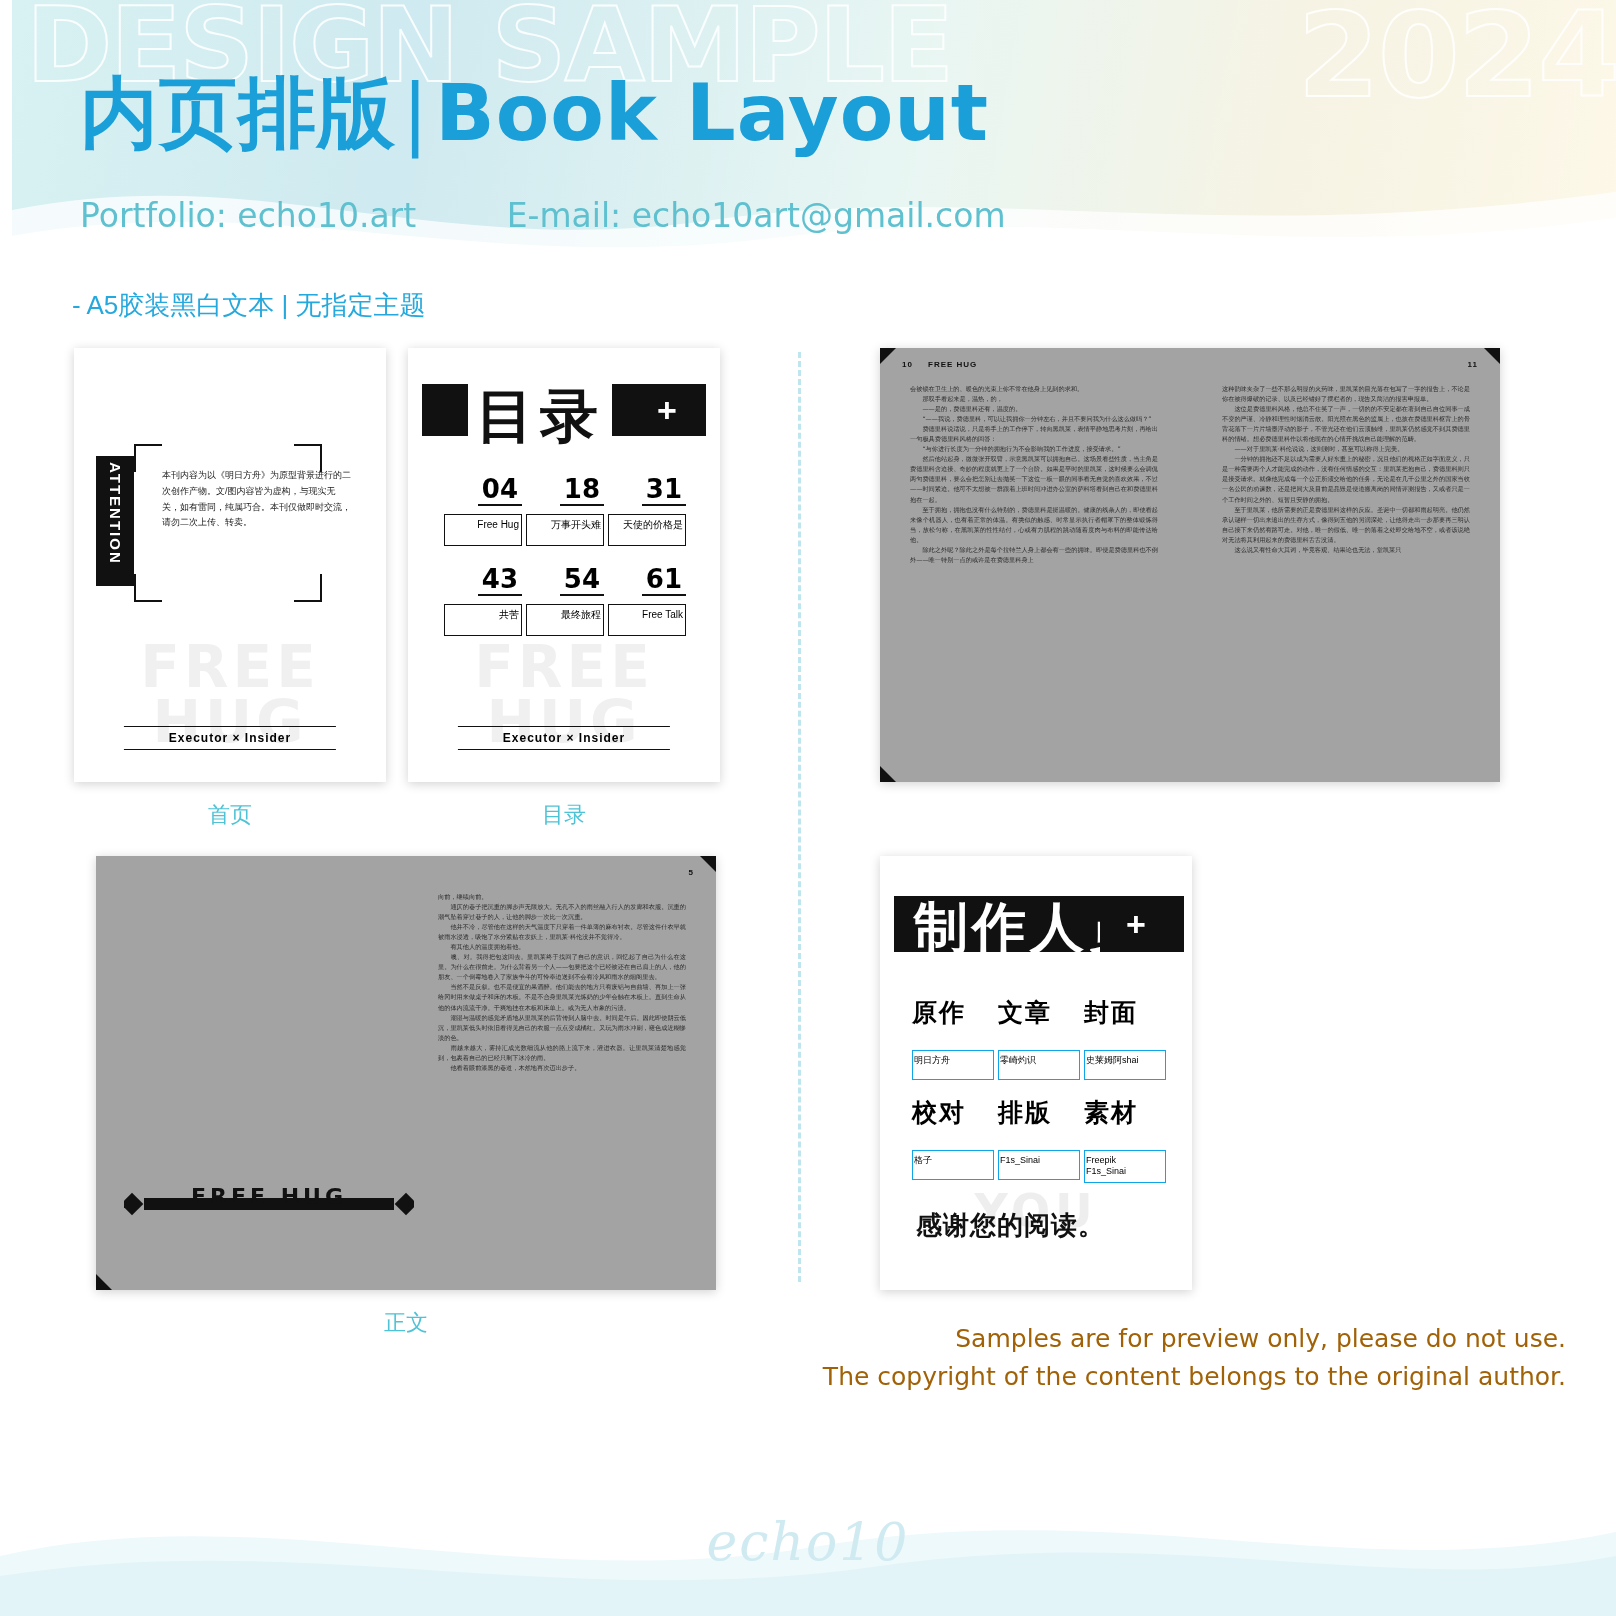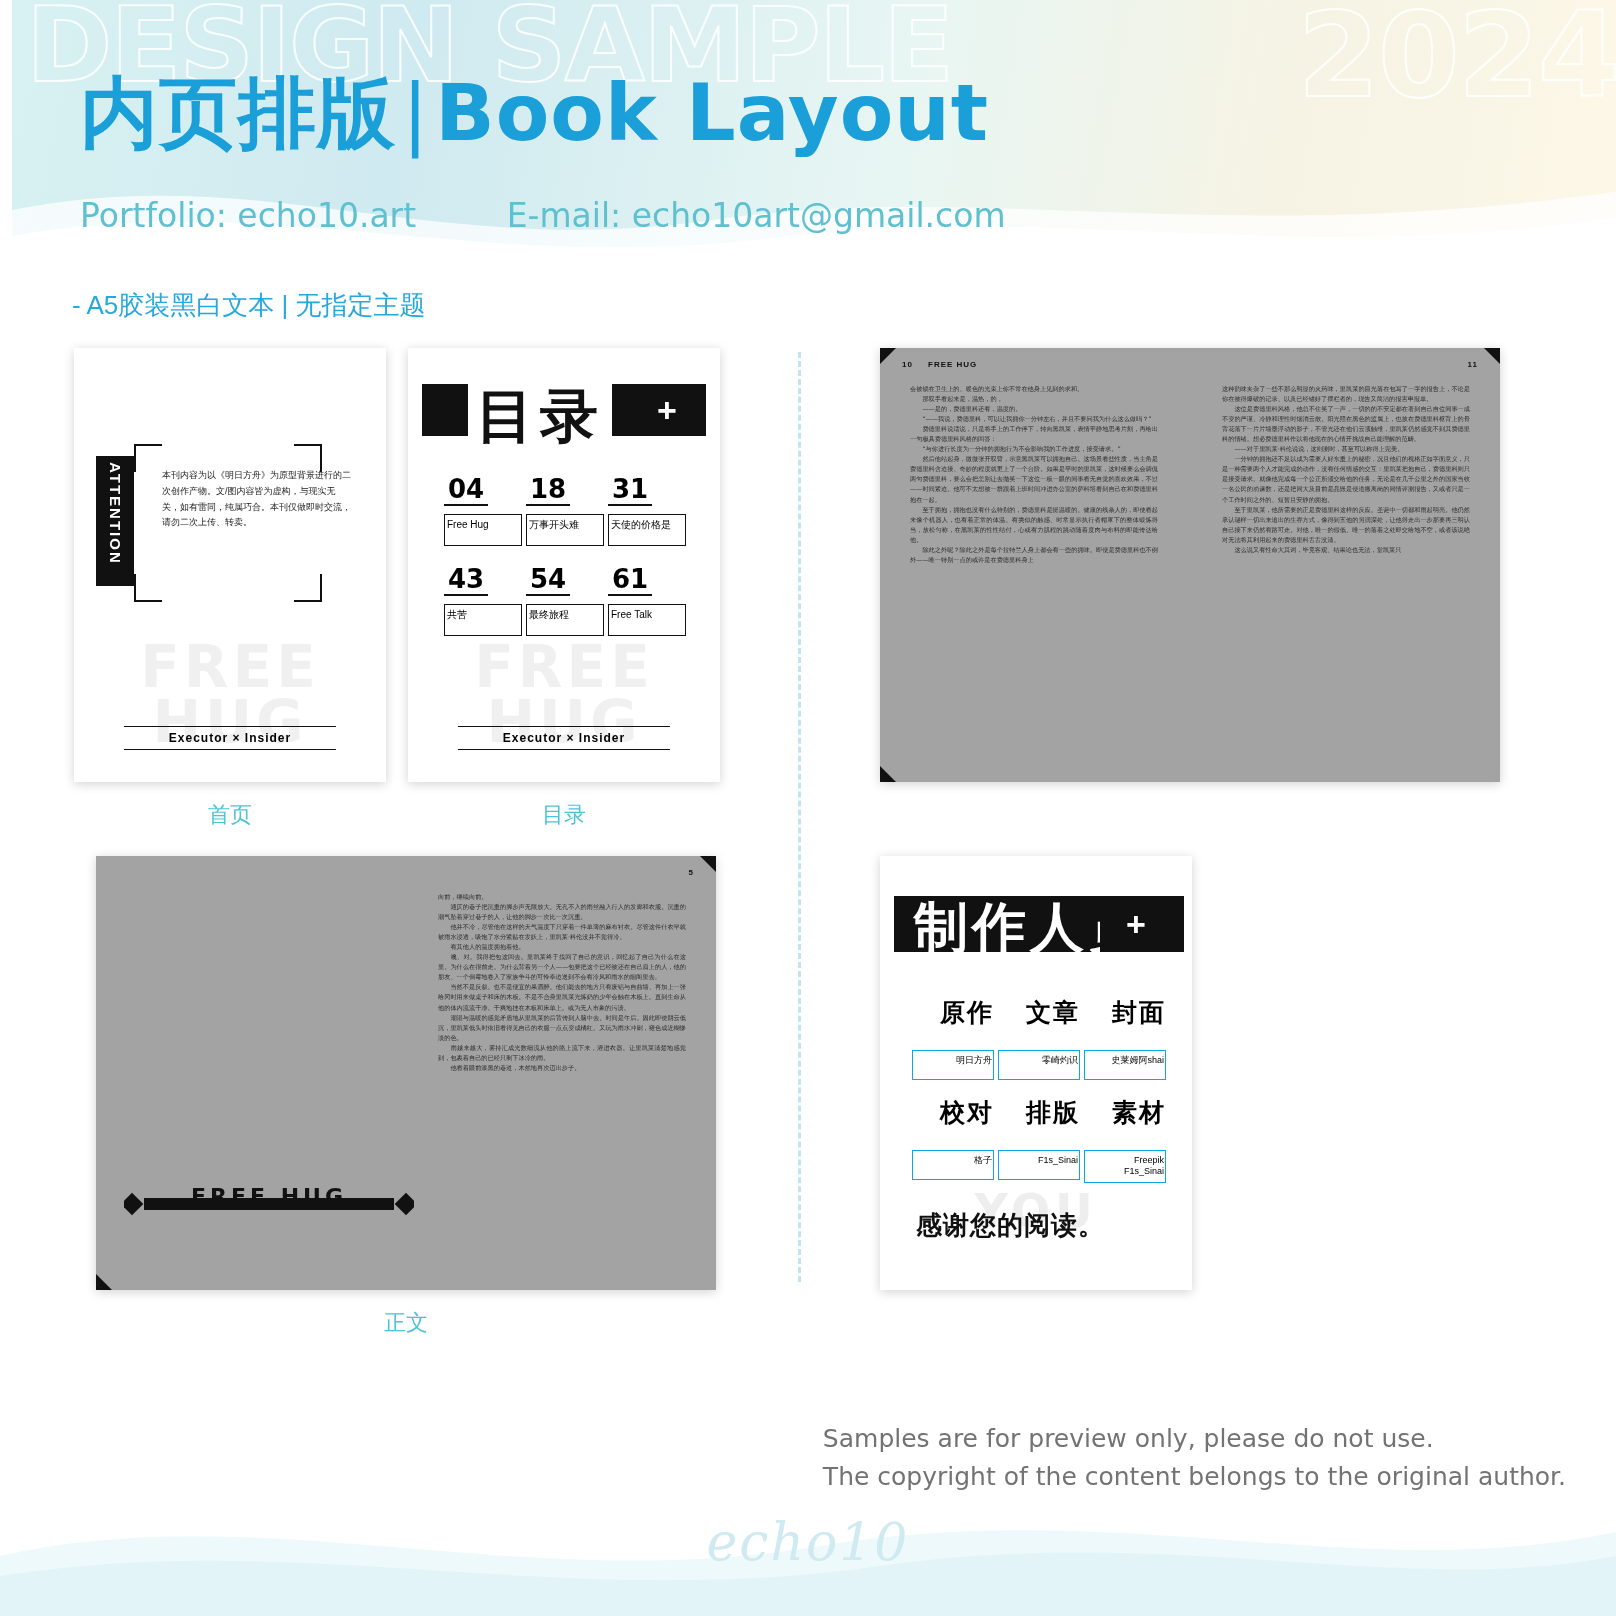--- a/index.html
+++ b/index.html
@@ -95,21 +95,21 @@
     position:absolute;left:60px;top:30px;
     font-size:58px;font-weight:bold;color:#111;letter-spacing:6px;
     font-family:"DejaVu Sans", sans-serif;
     background:#fff;padding:0 8px;
   }
   .toc-plus{
     position:absolute;right:14px;top:36px;width:78px;height:52px;background:#111;color:#fff;
     font-size:34px;line-height:52px;text-align:center;font-weight:bold;
   }
   .toc-grid{position:absolute;left:34px;top:126px;width:250px;}
-  .toc-cell{display:inline-block;width:78px;margin:0 2px 18px 2px;vertical-align:top;text-align:left;}
+  .toc-cell{display:inline-block;width:78px;margin:0 2px 18px 2px;vertical-align:top;text-align:right;}
   .toc-num{
     font-size:26px;font-weight:bold;border-bottom:2px solid #111;display:inline-block;
     padding:0 4px;font-family:"DejaVu Sans", sans-serif;
   }
   .toc-label{
     margin-top:8px;font-size:10px;border:1px solid #111;padding:4px 2px;min-height:22px;line-height:1.2;
   }
   
   .spread{position:absolute;background:#a3a3a3;box-shadow:0 2px 10px rgba(0,0,0,.18);}
   .col-text{
@@ -122,35 +122,35 @@
     position:absolute;left:28px;bottom:66px;width:290px;height:40px;
   }
   
   .cred-bar{position:absolute;left:14px;top:40px;width:290px;height:56px;background:#111;}
   .cred-title{
     position:absolute;left:34px;top:36px;font-size:54px;font-weight:bold;color:#fff;
     letter-spacing:4px;font-family:"DejaVu Sans", sans-serif;
   }
   .cred-plus{position:absolute;right:20px;top:40px;width:72px;height:56px;background:#111;color:#fff;font-size:34px;line-height:56px;text-align:center;font-weight:bold;}
   .cred-grid{position:absolute;left:30px;top:140px;width:264px;}
-  .cred-cell{display:inline-block;width:82px;margin:0 2px 16px 2px;text-align:right;vertical-align:top;}
+  .cred-cell{display:inline-block;width:82px;margin:0 2px 16px 2px;text-align:left;vertical-align:top;}
   .cred-cn{font-size:25px;font-weight:bold;letter-spacing:2px;font-family:"DejaVu Sans", sans-serif;}
   .cred-name{margin-top:21px;font-size:9px;border:1px solid #0ea5e9;padding:4px 1px;min-height:20px;line-height:1.25;}
   .thankyou{
     position:absolute;left:0;width:100%;text-align:center;color:#eeeeee;
     font-family:"DejaVu Sans", sans-serif;font-weight:bold;font-size:46px;line-height:1;letter-spacing:5px;user-select:none;
   }
   .thanks-cn{
     position:absolute;left:36px;font-size:26px;font-weight:bold;color:#111;letter-spacing:1px;
     font-family:"DejaVu Sans", sans-serif;
   }
   
   .copyright{
-    position:absolute;right:50px;top:1420px;text-align:left;
-    color:#737373;font-size:25px;line-height:1.5;
+    position:absolute;right:50px;top:1320px;text-align:right;
+    color:#a16207;font-size:25px;line-height:1.5;
     font-family:"DejaVu Sans", sans-serif;
   }
   .footer-wave{position:absolute;left:0;bottom:0;width:1616px;height:180px;}
   .echo-logo{
     position:absolute;left:50%;transform:translateX(-50%);bottom:44px;
     font-size:52px;color:#cfeaf1;font-family:"DejaVu Serif", serif;font-style:italic;letter-spacing:2px;
   }
 </style>
 </head>
 <body>

